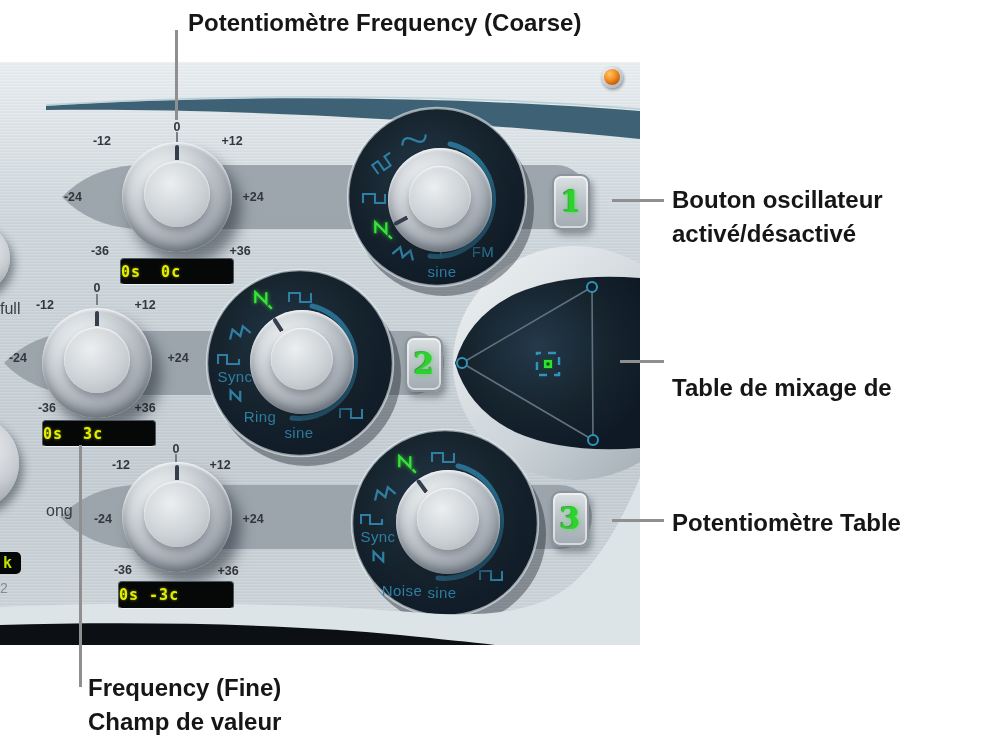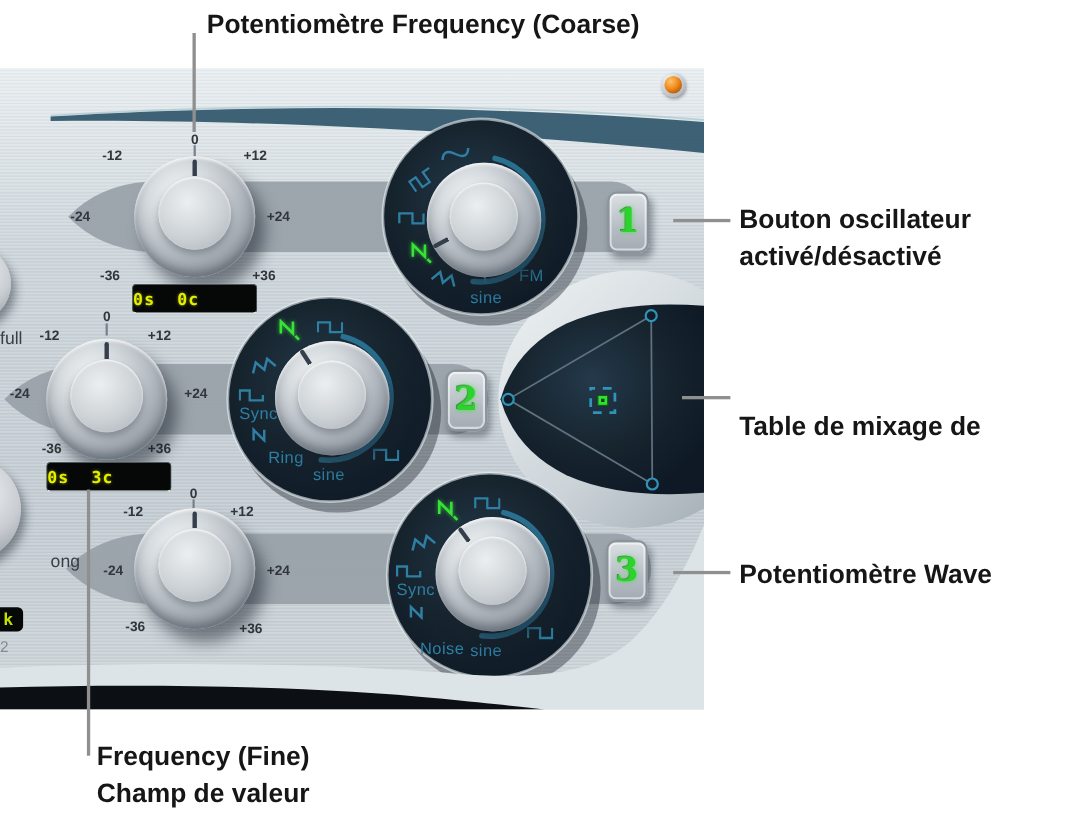--- a/index.html
+++ b/index.html
@@ -173,20 +173,23 @@
     <span class="tick" style="left:220px;top:403px;">+12</span>
     <span class="tick" style="left:103px;top:457px;">-24</span>
     <span class="tick" style="left:253px;top:457px;">+24</span>
     <span class="tick" style="left:123px;top:508px;">-36</span>
     <span class="tick" style="left:228px;top:509px;">+36</span>
     <div class="tickdash" style="left:175px;top:392px;"></div>
     <div class="knob fknob" style="left:122px;top:400px;">
       <div class="pointer"></div>
       <div class="cap"></div>
     </div>
+    <div class="lcd" style="left:118px;top:519px;width:114px;height:26px;">
+      <span>0s -3c</span>
+    </div>
 
     <div class="wicon" style="left:414px;top:78px;transform:translate(-50%,-50%) rotate(-25deg);">
       <svg width="28" height="15" viewBox="0 0 26 14">
           <path d="M1,7 C4,1 8,1 13,7 C18,13 22,13 25,7"></path>
         </svg>
       </div>
     <div class="wicon" style="left:384px;top:101px;transform:translate(-50%,-50%) rotate(-35deg);">
       <svg width="24" height="14" viewBox="0 0 24 14">
           <path d="M1,13 V2 H8 V13 H16 V2 H23"></path>
         </svg>
@@ -311,21 +314,21 @@
     <div>Bouton oscillateur</div>
     <div>activé/désactivé</div>
   </div>
 
   <div class="cline" style="left:620px;top:360px;width:44px;height:3px;"></div>
   <div class="ctext" style="left:672px;top:343px;margin-top:28px;">
     <div>Table de mixage de</div>
   </div>
 
   <div class="cline" style="left:612px;top:519px;width:52px;height:3px;"></div>
-  <div class="ctext" style="left:672px;top:506px;">Potentiomètre Wave</div>
+  <div class="ctext" style="left:672px;top:506px;">Potentiomètre Table</div>
 
   <div class="cline" style="left:79px;top:445px;width:3px;height:242px;"></div>
   <div class="ctext" style="left:88px;top:671px;">
     <div>Frequency (Fine)</div>
     <div>Champ de valeur</div>
   </div>
 
 </div>
 
 </body></html>

